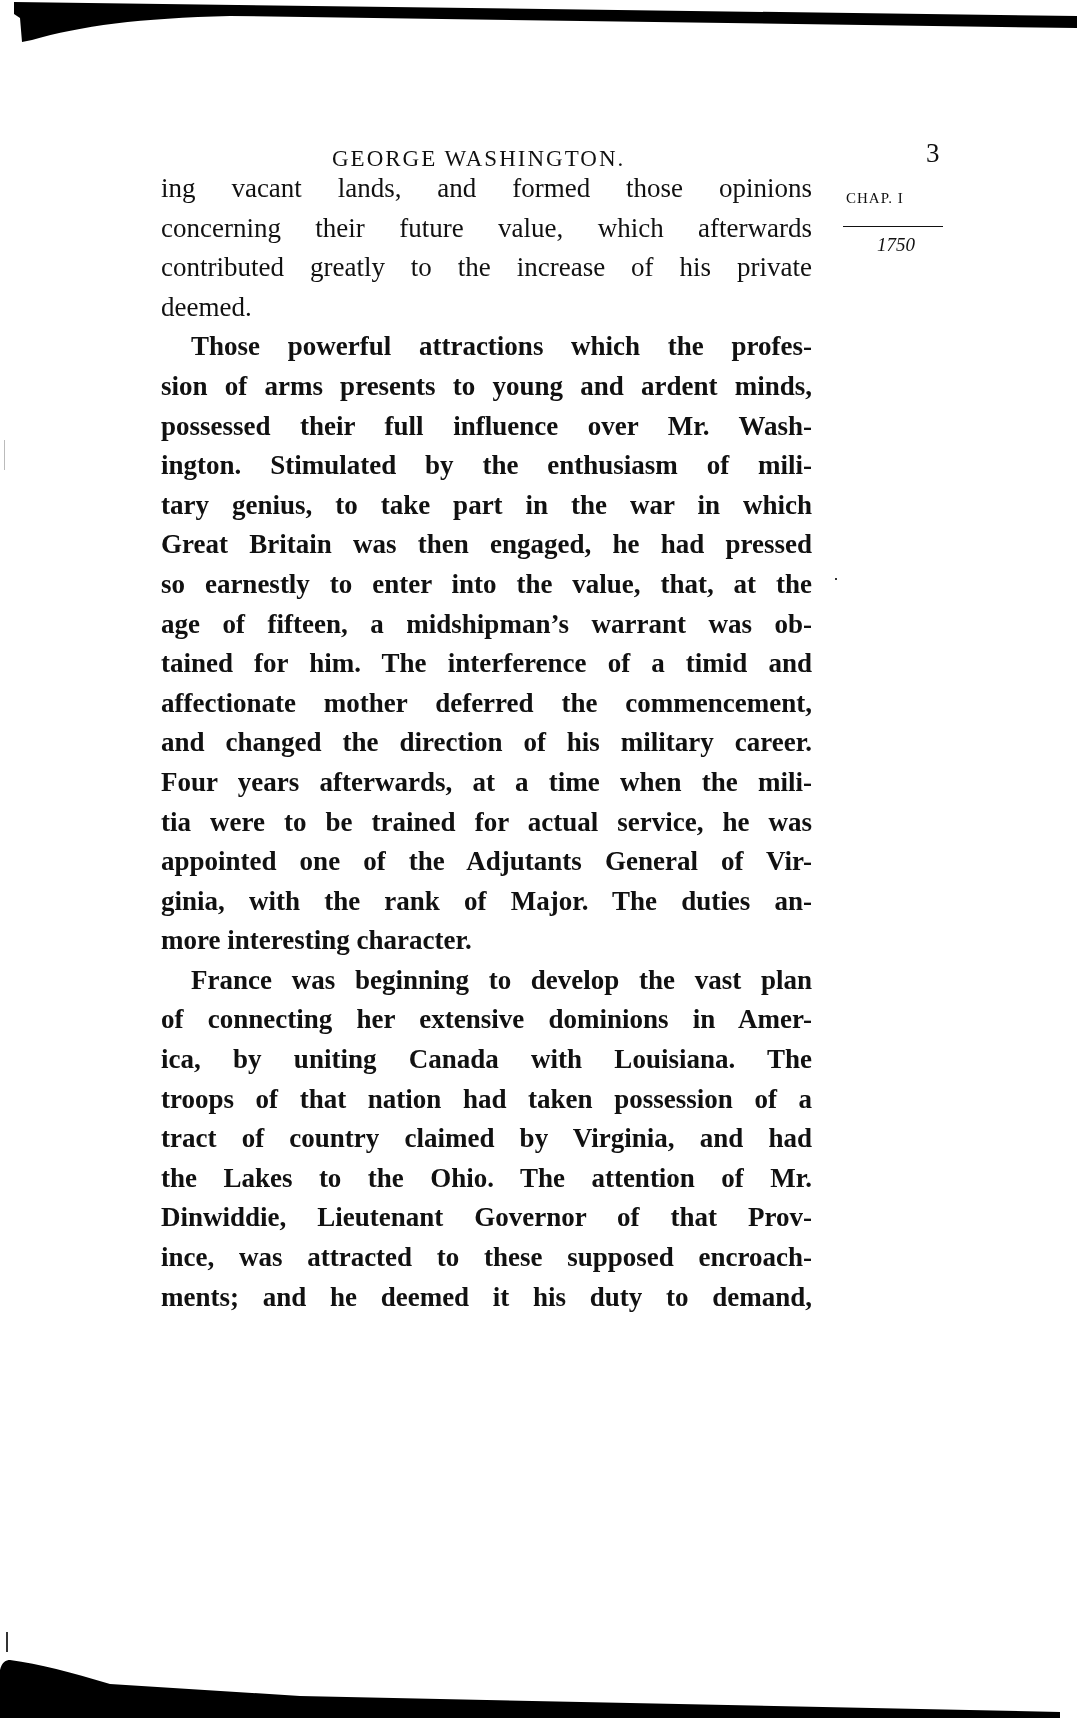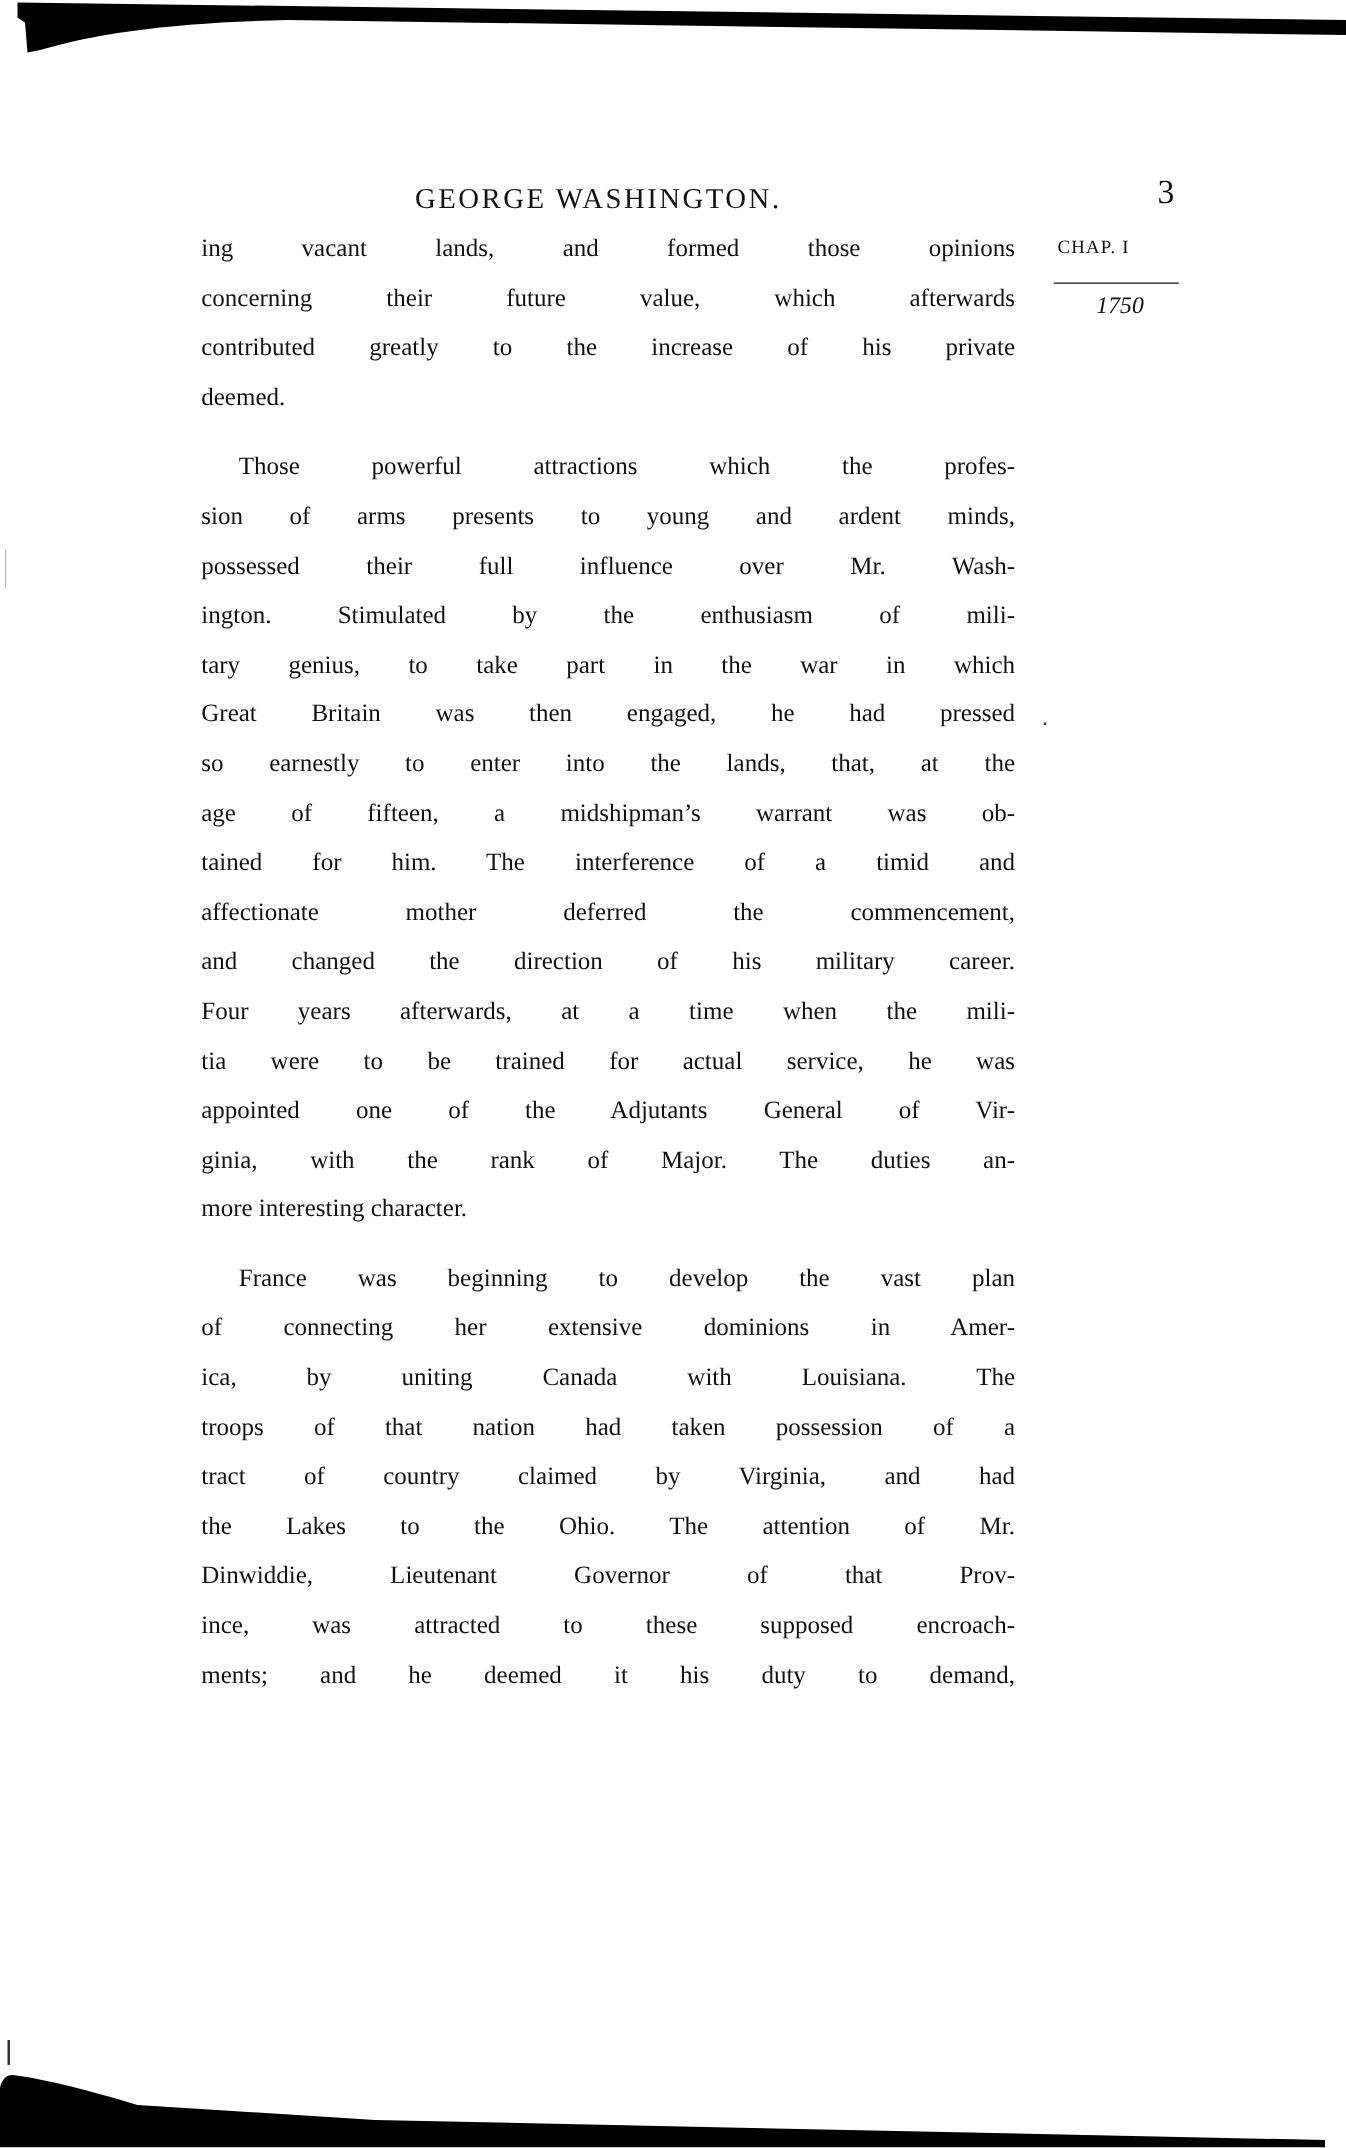--- a/index.html
+++ b/index.html
@@ -21,27 +21,27 @@
     font-size: 15px; font-variant: small-caps; letter-spacing: 1px;
   }
   .margin-rule {
     position: absolute; left: 843px; top: 226px; width: 100px; height: 1px; background: #111;
   }
   .margin-year {
     position: absolute; left: 877px; top: 234px;
     font-size: 19px; font-style: italic;
   }
   .text-body {
-    position: absolute; left: 161px; top: 180px; width: 651px;
-    font-size: 20px; line-height: 39.6px;
+    position: absolute; left: 161px; top: 169px; width: 651px;
+    font-size: 27px; line-height: 39.6px;
   }
   .line { display: block; white-space: nowrap; text-align: justify; text-align-last: justify; height: 39.6px; }
   .line.last { text-align-last: left; }
   .line.indent { padding-left: 30px; }
-  .para + .para { margin-top: 16px; }
+  .para + .para { margin-top: 0; font-weight: bold; }
   .stray-mark { position: absolute; background: #333; }
 </style>
 </head>
 <body>
 
 <svg class="scan-band-top" width="1077" height="60" viewBox="0 0 1077 60">
   <path d="M14 2 L1077 16 L1077 28 L230 16 C140 18 80 26 32 40 L22 42 L20 18 L14 14 Z" fill="#000"></path>
 </svg>
 <svg class="scan-band-bottom" width="1077" height="1718" viewBox="0 0 1077 1718" style="pointer-events:none">
   <path d="M0 1700 L0 1670 C2 1662 6 1660 10 1660 C40 1664 70 1672 110 1684 L300 1696 L1060 1712 L1060 1718 L0 1718 Z" fill="#000"></path>
@@ -64,21 +64,21 @@
     <span class="line">contributed greatly to the increase of his private</span>
     <span class="line last">deemed.</span>
   </div>
   <div class="para">
     <span class="line indent">Those powerful attractions which the profes-</span>
     <span class="line">sion of arms presents to young and ardent minds,</span>
     <span class="line">possessed their full influence over Mr. Wash-</span>
     <span class="line">ington.  Stimulated by the enthusiasm of mili-</span>
     <span class="line">tary genius, to take part in the war in which</span>
     <span class="line">Great Britain was then engaged, he had pressed</span>
-    <span class="line">so earnestly to enter into the lands, that, at the</span>
+    <span class="line">so earnestly to enter into the value, that, at the</span>
     <span class="line">age of fifteen, a midshipman’s warrant was ob-</span>
     <span class="line">tained for him.  The interference of a timid and</span>
     <span class="line">affectionate mother deferred the commencement,</span>
     <span class="line">and changed the direction of his military career.</span>
     <span class="line">Four years afterwards, at a time when the mili-</span>
     <span class="line">tia were to be trained for actual service, he was</span>
     <span class="line">appointed one of the Adjutants General of Vir-</span>
     <span class="line">ginia, with the rank of Major.  The duties an-</span>
     <span class="line last">more interesting character.</span>
   </div>

